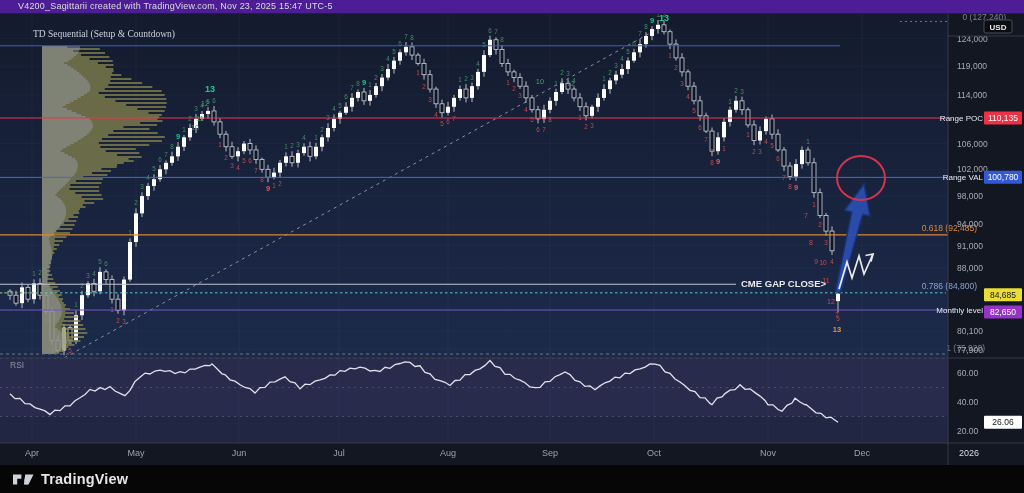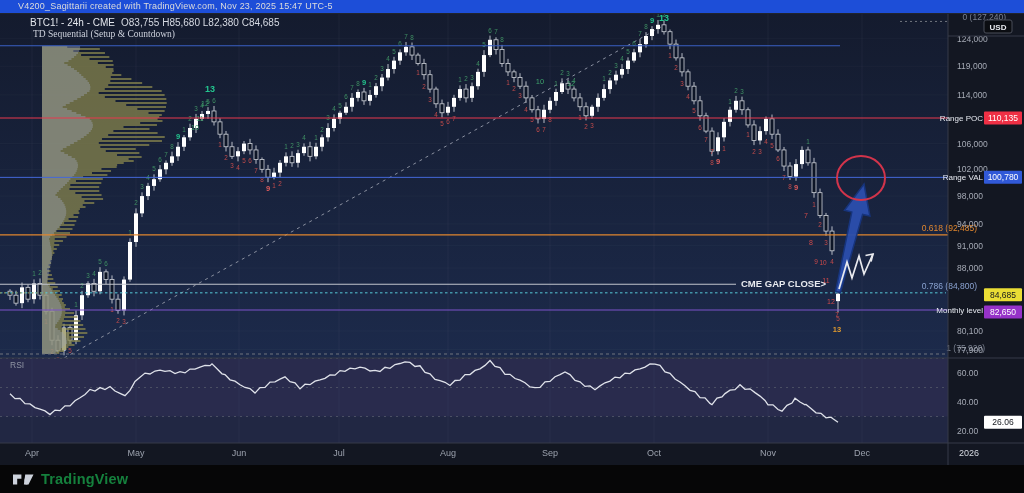--- a/index.html
+++ b/index.html
@@ -1,41 +1,40 @@
 <!DOCTYPE html>
 <html><head>
 <meta charset="utf-8">
 <style>
   html,body{margin:0;padding:0;background:#000;}
   *{box-sizing:border-box;}
   .stage{position:relative;width:1024px;height:493px;overflow:hidden;background:#131722;
          font-family:"Liberation Sans","DejaVu Sans",sans-serif;}
-  .topbar{position:absolute;left:0;top:0;width:1024px;height:14px;background:#1d4ed8;
+  .topbar{position:absolute;left:0;top:0;width:1024px;height:14px;background:#4c1d95;
           border-bottom:1px solid #20242e;z-index:5;}
   .topbar .attr{position:absolute;left:18px;top:1px;font-size:9px;color:#dcdcdc;letter-spacing:.2px;white-space:nowrap;}
   .legend{position:absolute;left:30px;top:17px;z-index:6;font-size:10px;color:#e4e7ee;white-space:nowrap;}
   .legend .ohlc{color:#d6dae3;margin-left:6px;}
   .indic{position:absolute;left:33px;top:29px;z-index:6;font-size:9.5px;color:#cdd1dc;white-space:nowrap;font-family:Liberation Serif, serif;}
   .canvas-wrap{position:absolute;left:0;top:14px;width:1024px;height:451px;}
   .bottombar{position:absolute;left:0;top:465px;width:1024px;height:28px;background:#060607;
              display:flex;align-items:center;z-index:5;}
   .brand{display:flex;align-items:center;gap:7px;margin-left:13px;}
-  .brand .txt{font-size:14.5px;font-weight:bold;color:#15803d;letter-spacing:.2px;}
+  .brand .txt{font-size:14.5px;font-weight:bold;color:#e5e5e5;letter-spacing:.2px;}
   svg text{font-family:"Liberation Sans","DejaVu Sans",sans-serif;}
 </style>
 </head>
 <body>
 
 <div class="stage">
 
   <div class="topbar">
     <div class="attr">V4200_Sagittarii created with TradingView.com, Nov 23, 2025 15:47 UTC-5</div>
   </div>
 
-  <div class="legend"><span>BTC1! - 24h - CME</span><span class="ohlc">O83,755  H85,680  L82,380  C84,685</span></div>
   <div class="indic">TD Sequential (Setup &amp; Countdown)</div>
 
   <div class="canvas-wrap">
     <svg id="chart-svg" width="1024" height="451" viewBox="0 14 1024 451">
         <defs>
           <linearGradient id="bgGrad" x1="0" y1="0" x2="0" y2="1">
             <stop offset="0%" stop-color="#141b2e"></stop>
             <stop offset="100%" stop-color="#1c2a4b"></stop>
           </linearGradient>
           <clipPath id="paneClip">

